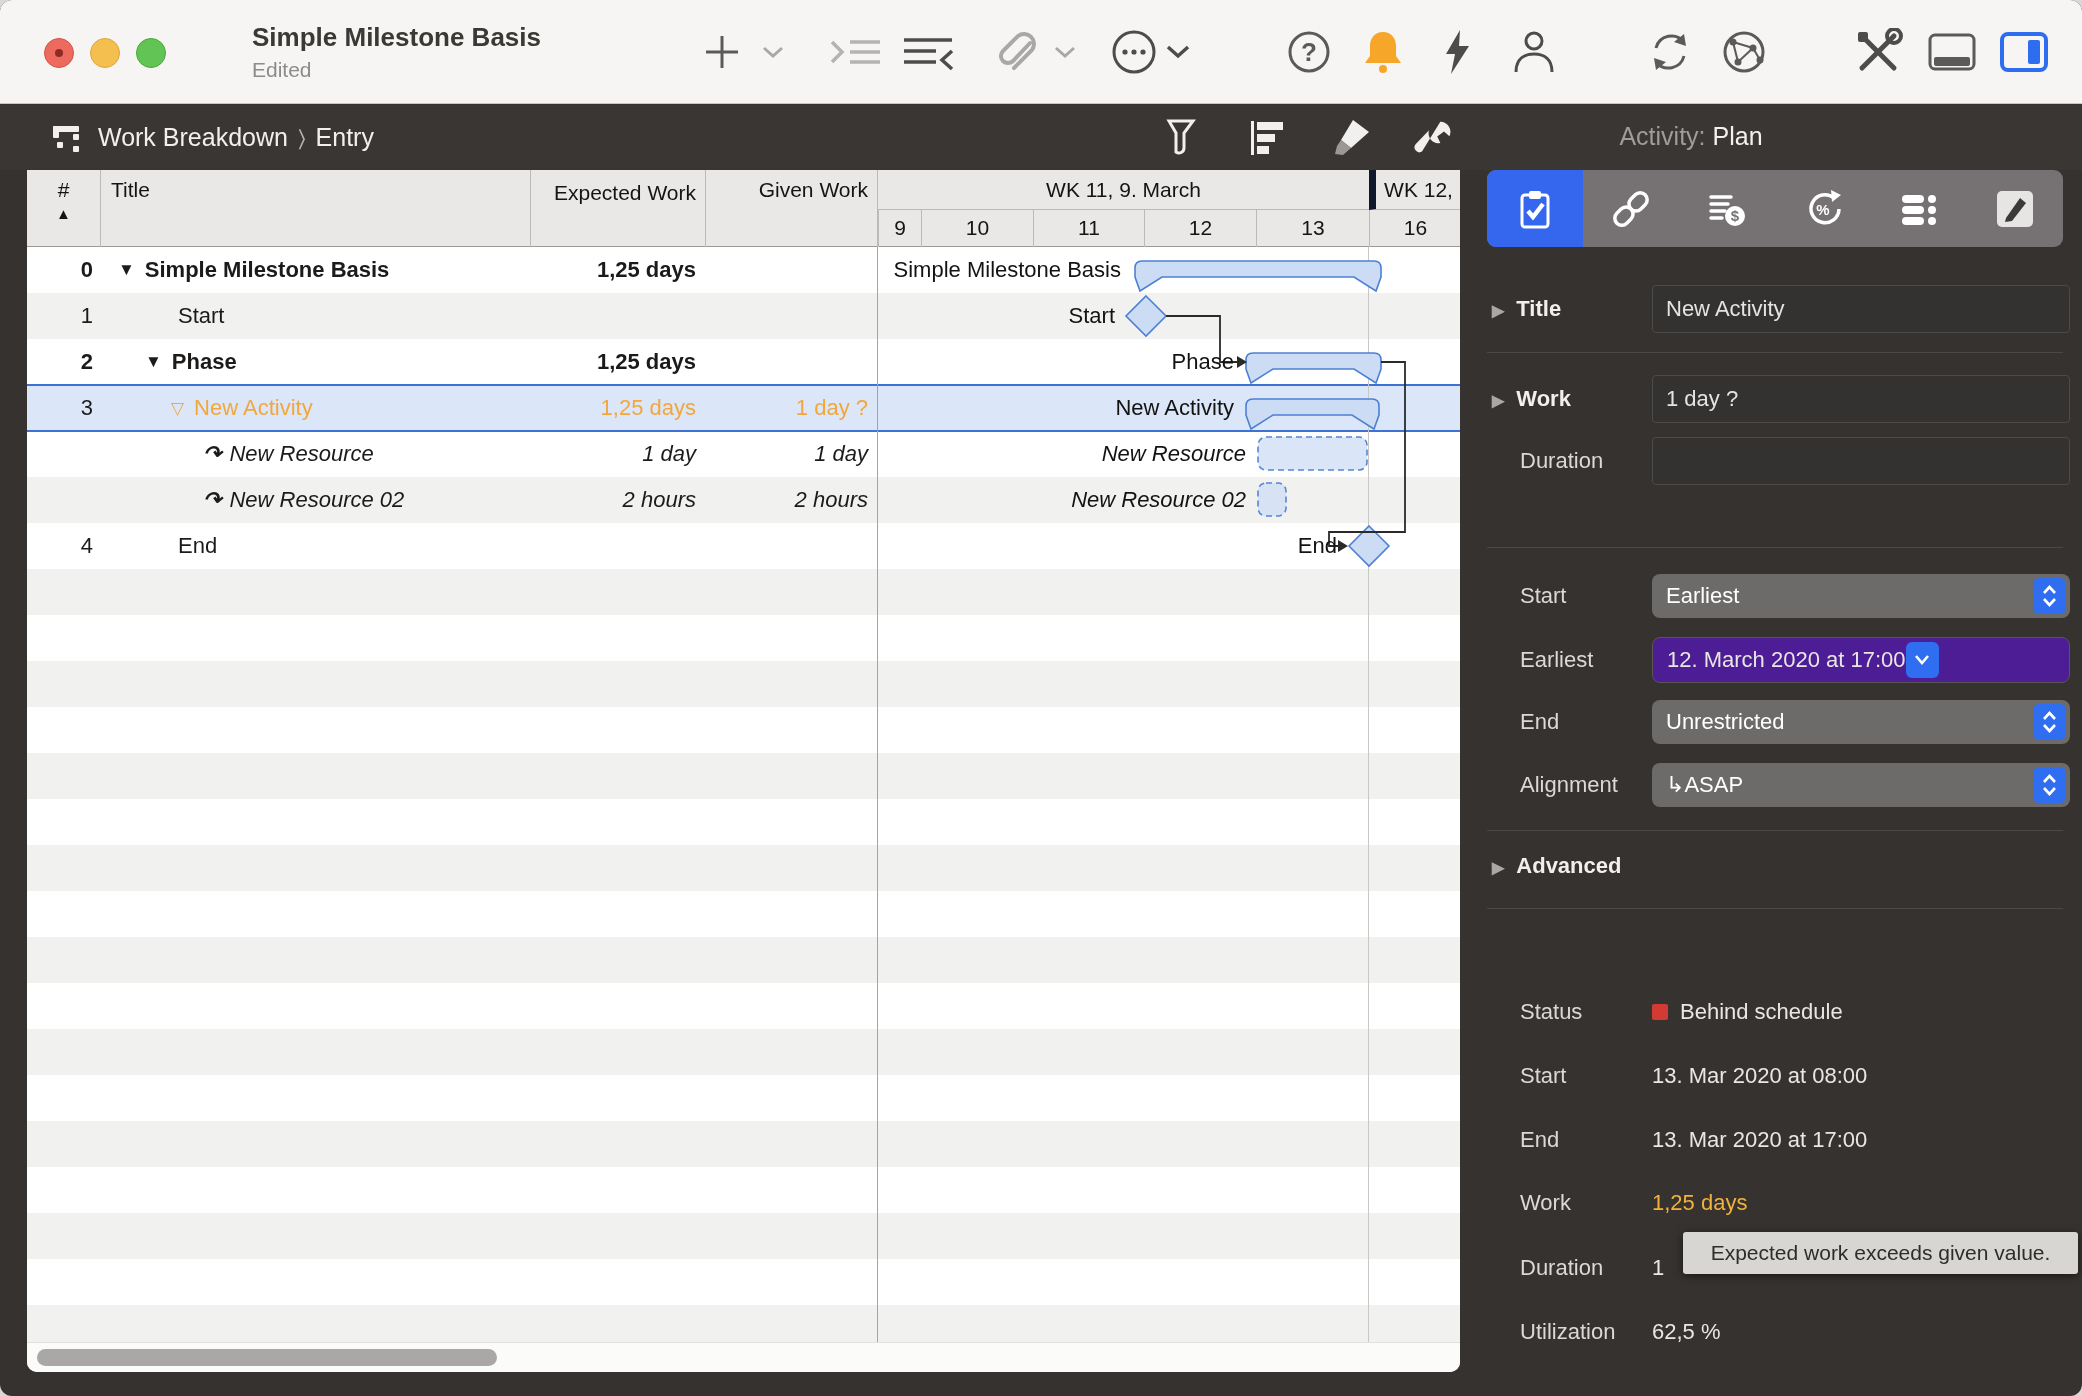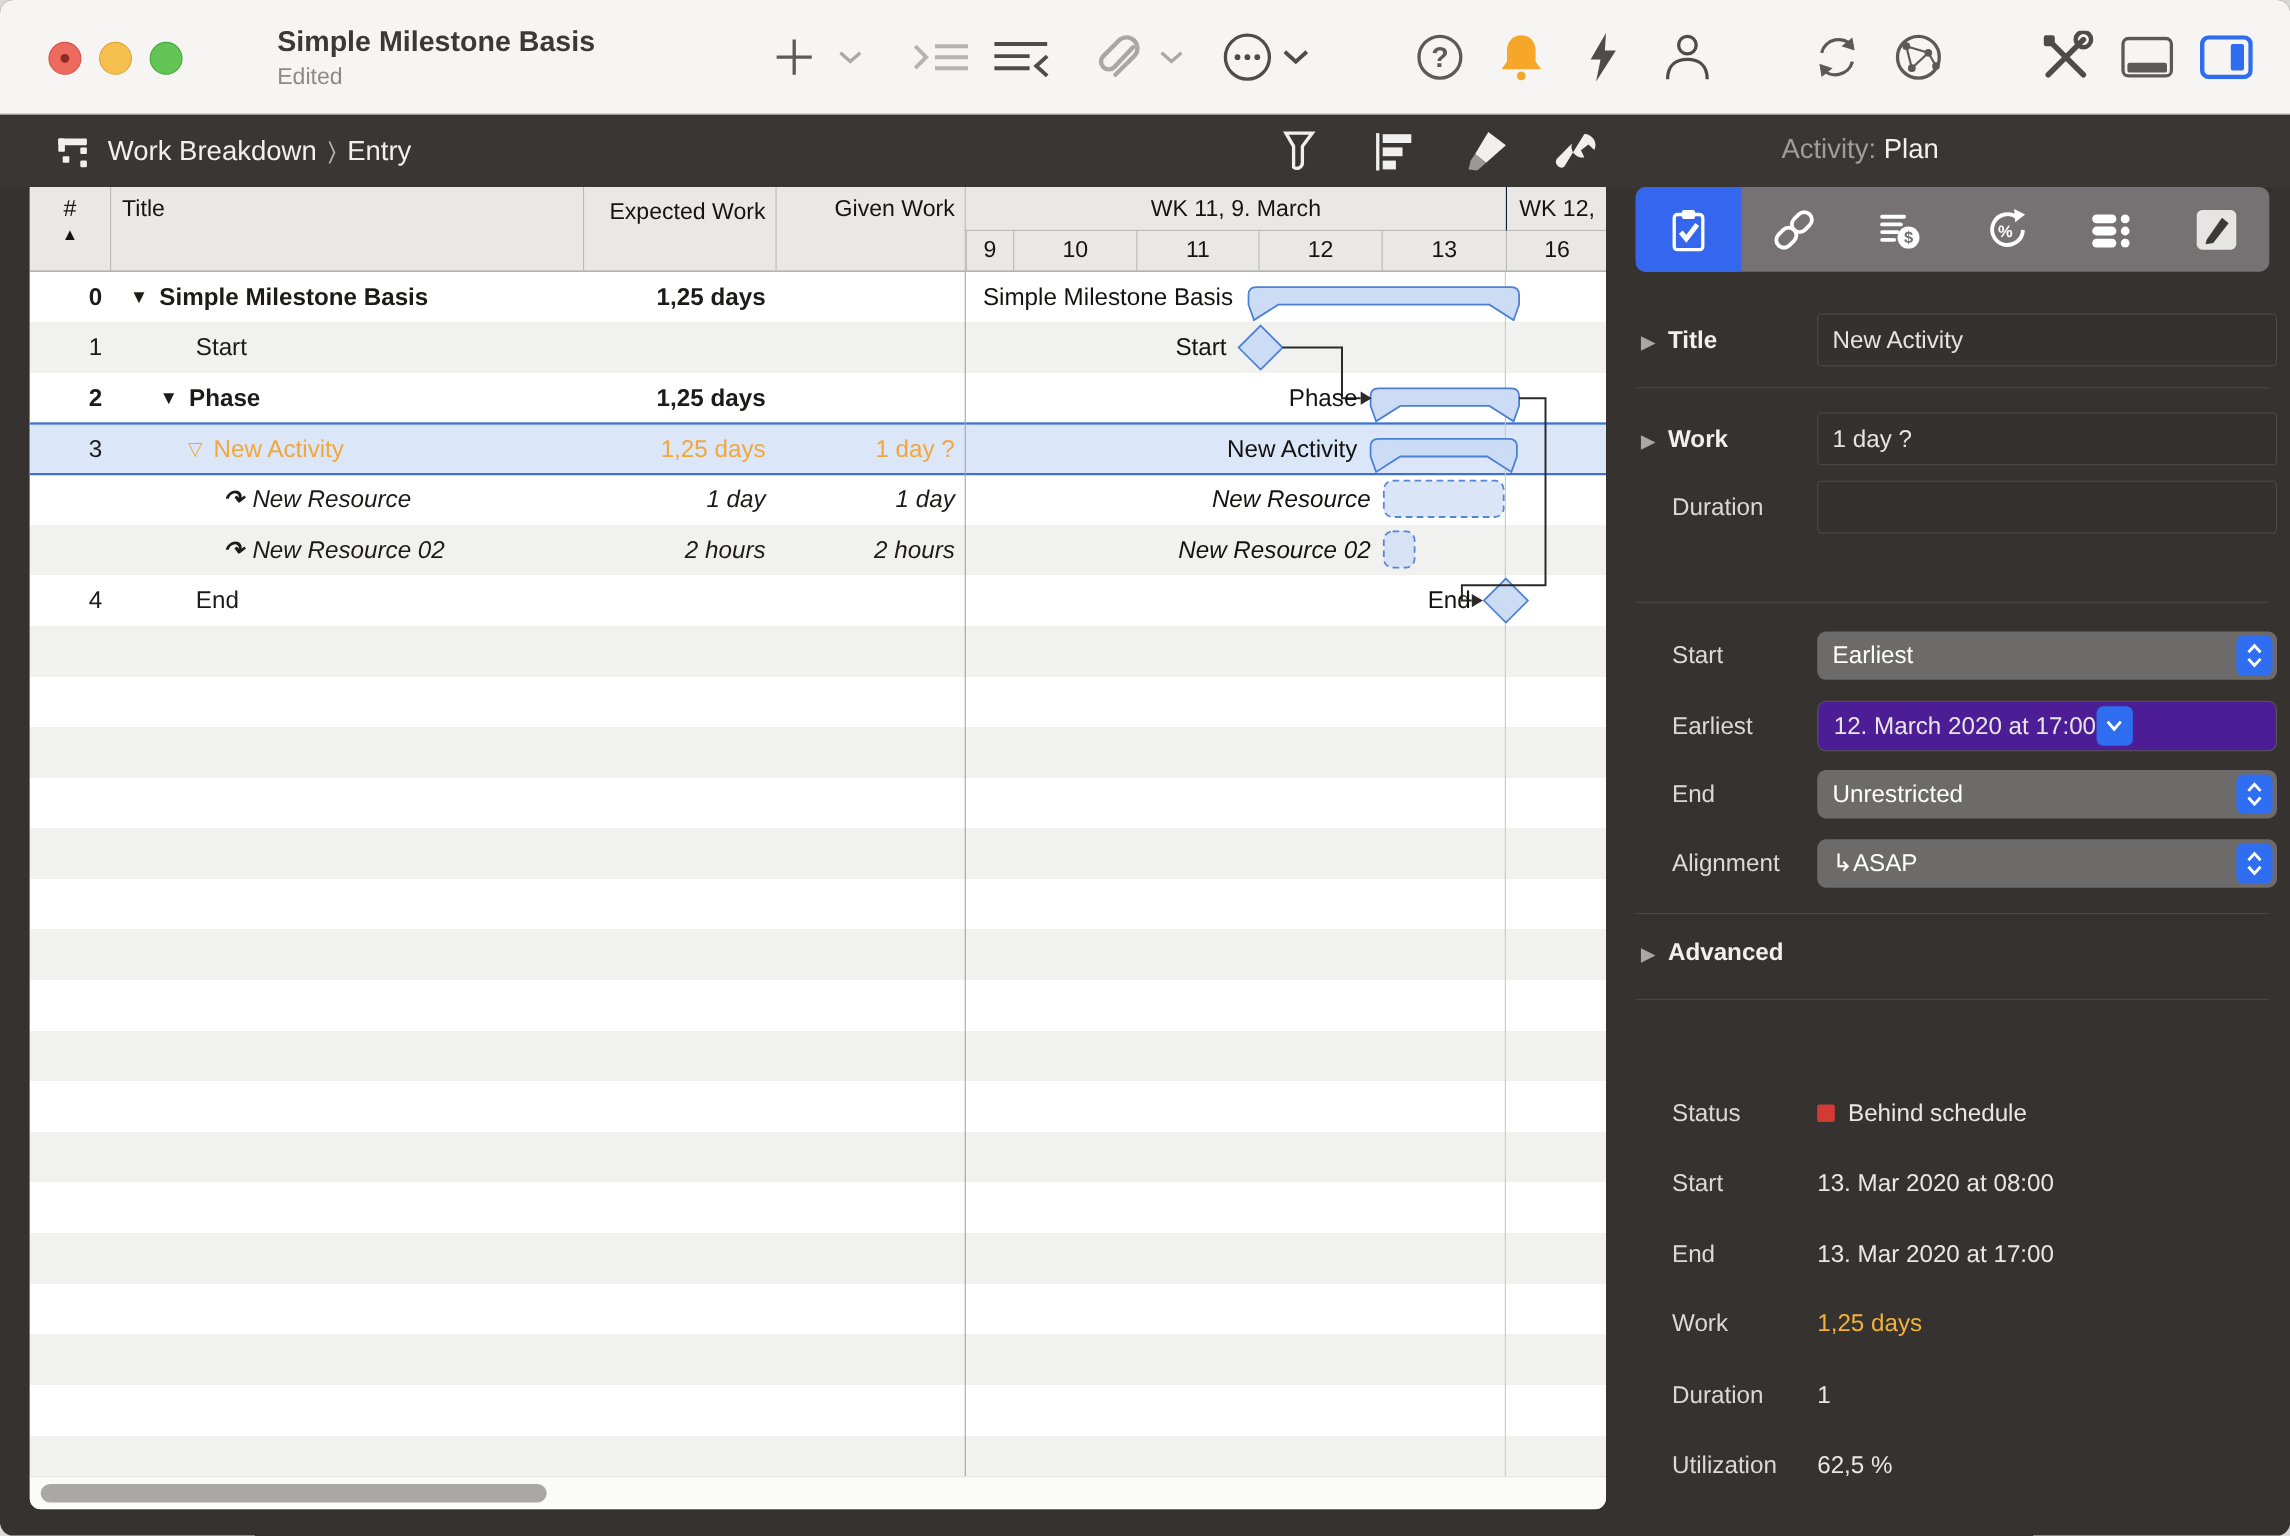--- a/index.html
+++ b/index.html
@@ -31,21 +31,21 @@
   #thead { position:absolute; left:0; top:0; width:1433px; height:77px; background:#e9e8e6; border-bottom:1px solid #9a9998; font-size:21px; color:#141413; }
   .hcell { position:absolute; top:0; height:77px; border-left:1px solid #bbbab8; padding-top:8px; }
   #h-num { left:0; width:73px; border-left:none; text-align:center; }
   #h-num .sort { font-size:15px; margin-top:3px; }
   #h-title { left:73px; width:430px; padding-left:10px; }
   #h-exp { left:503px; width:175px; text-align:right; padding-right:9px; line-height:1.45; }
   #h-given { left:678px; width:172px; text-align:right; padding-right:9px; }
   #h-tl { left:850px; width:583px; }
   .wkrow { position:absolute; left:0; top:0; height:40px; border-bottom:1px solid #bbbab8; text-align:center; padding-top:8px; }
   #wk1 { left:0; width:491px; }
-  #wk2 { left:491px; width:92px; border-left:1px solid #0f172a; }
+  #wk2 { left:491px; width:92px; border-left:7px solid #0f172a; }
   .daycell { position:absolute; top:40px; height:37px; text-align:center; padding-top:6px; border-left:1px solid #bbbab8; }
 
   .trow { position:absolute; left:0; width:850px; height:46px; display:flex; align-items:center; font-size:22px; color:#1c1b1a; }
   .c-num { width:73px; text-align:right; padding-right:7px; }
   .c-title { width:430px; display:flex; align-items:center; white-space:nowrap; overflow:hidden; }
   .c-exp { width:175px; text-align:right; padding-right:9px; }
   .c-given { width:172px; text-align:right; padding-right:9px; }
   .bold { font-weight:700; }
   .ital { font-style:italic; }
   .disc { font-size:17px; margin-right:10px; }
@@ -542,15 +542,16 @@
     </div>
     <div class="irow" style="top:1080px;height:36px">
       <div class="ilabel">Duration</div>
       <div class="evalue">1</div>
     </div>
     <div class="irow" style="top:1144px;height:36px">
       <div class="ilabel">Utilization</div>
       <div class="evalue">62,5 %</div>
     </div>
 
+    <div id="tooltip">Expected work exceeds given value.</div>
   </div>
 
 </div>
 
 </body></html>

